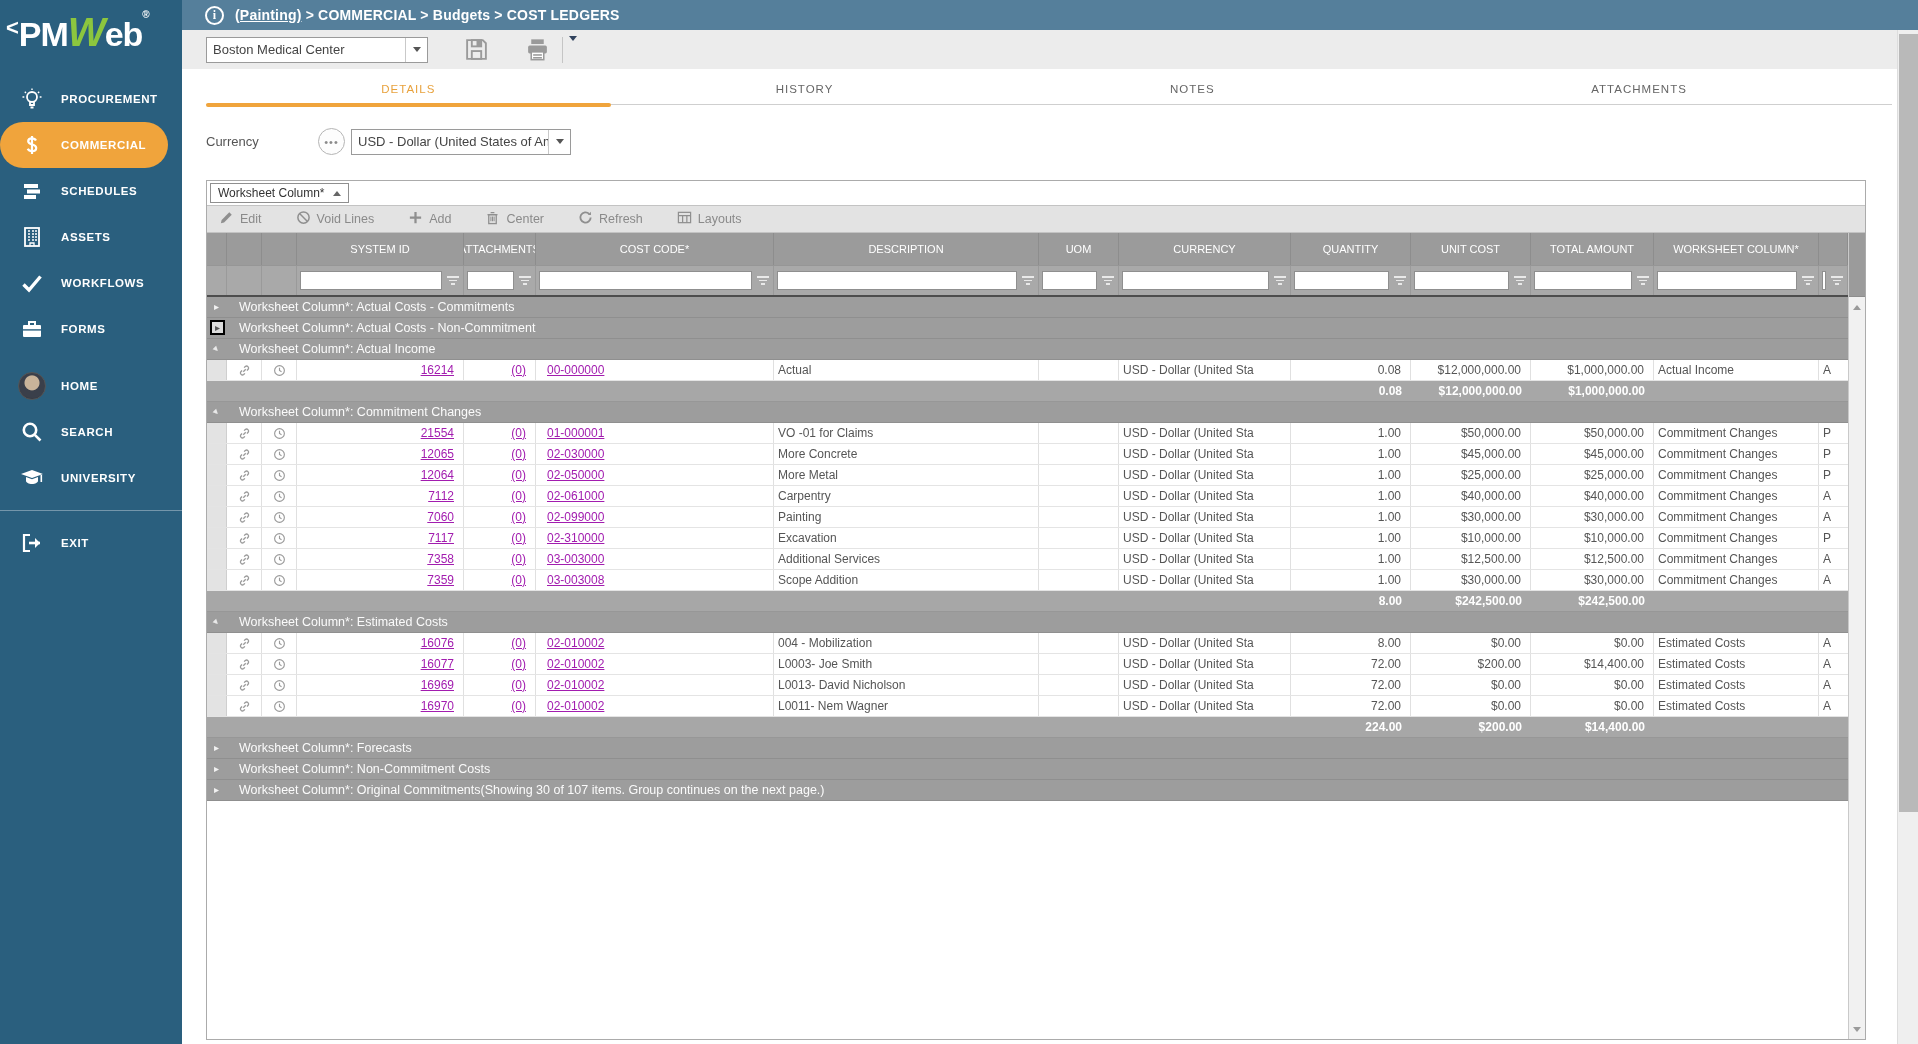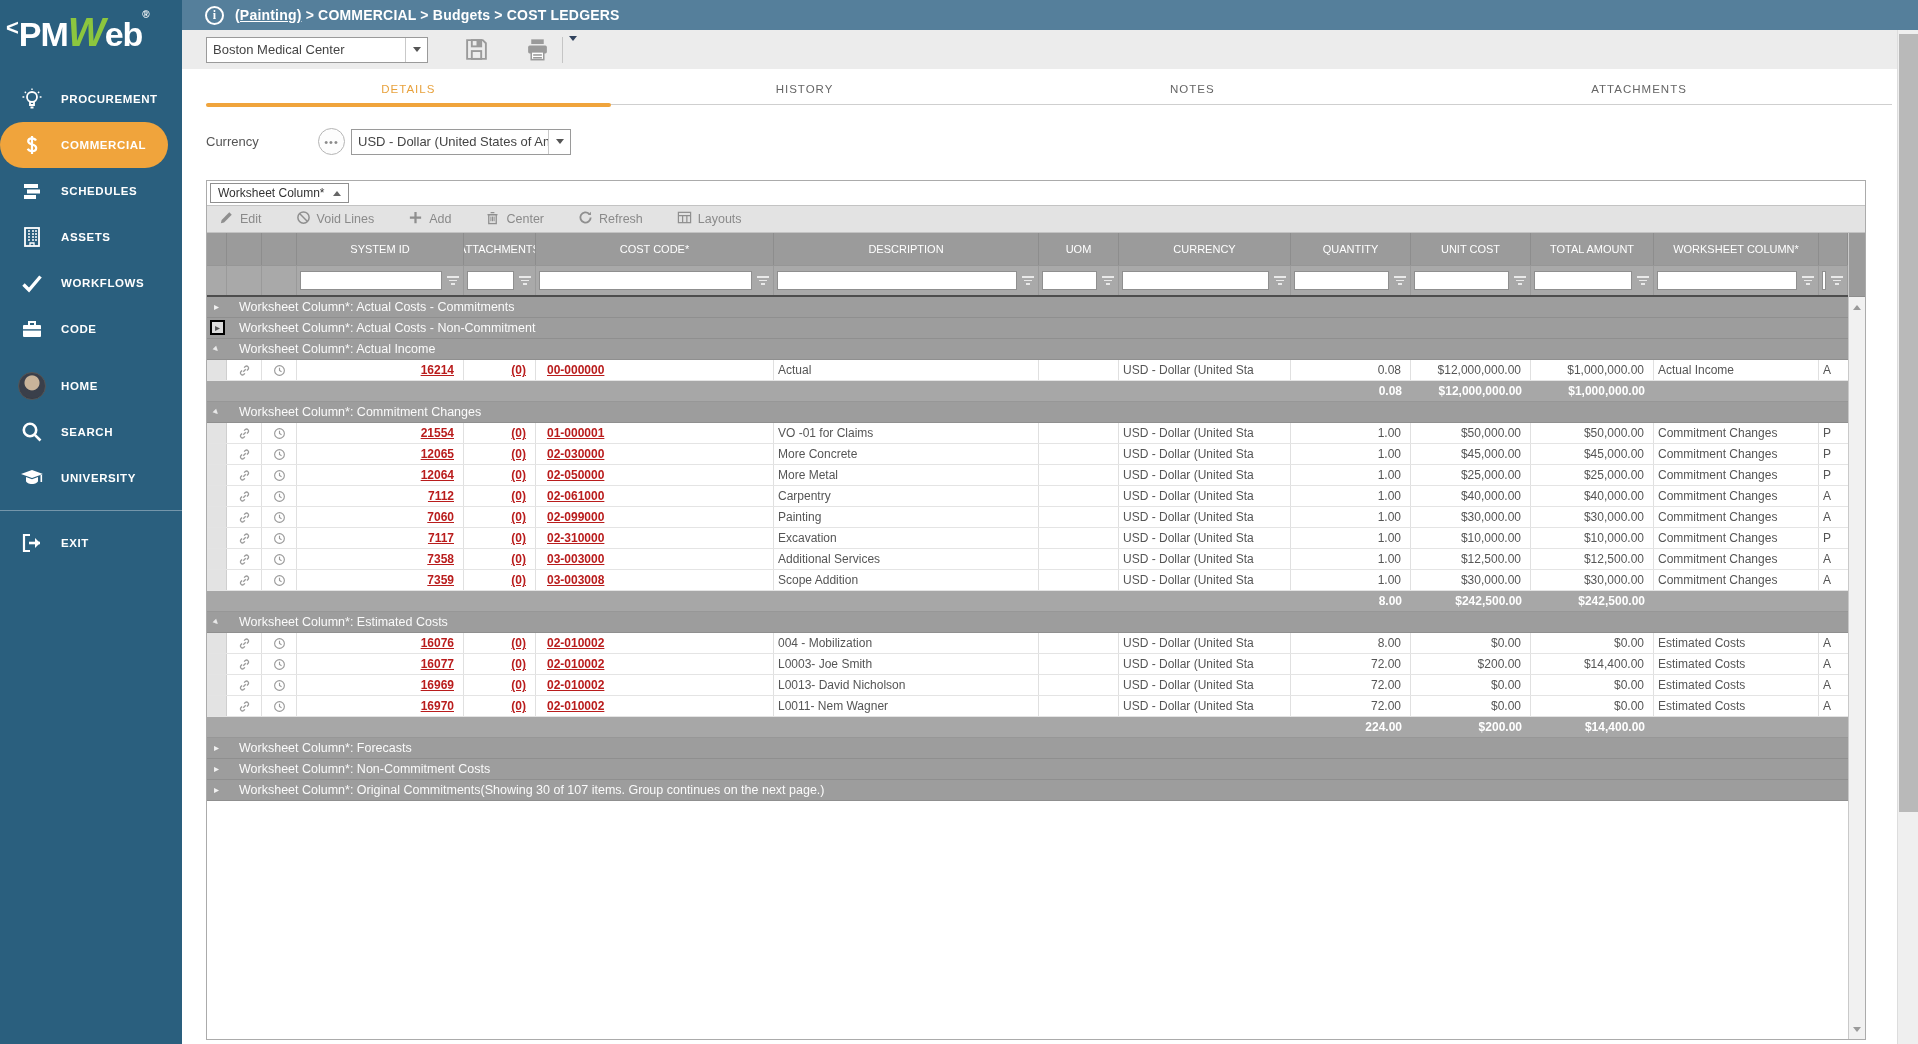--- a/index.html
+++ b/index.html
@@ -86,21 +86,21 @@
   .grp-arrow.focusbox { left:3px; top:2px; border:2px solid #000; background:#dcdcdc; width:15px; height:15px; display:flex; align-items:center; justify-content:center; color:#555; }
 
   .data-row { height:21px; display:flex; border-bottom:1px solid #e4e4e4; background:#fff; }
   .cell { font-size:12px; color:#555; border-right:1px solid #e0e0e0; display:flex; align-items:center; overflow:hidden; white-space:nowrap; }
   .cell.handle { background:#E3E3E3; border-right:1px solid #cfcfcf; }
   .cell.icn { justify-content:center; color:#9a9a9a; }
   .cell.icn svg { width:13px; height:13px; }
   .cell.r { justify-content:flex-end; padding-right:9px; }
   .cell.l { justify-content:flex-start; padding-left:11px; }
   .cell.l4 { justify-content:flex-start; padding-left:4px; }
-  .cell a { color:#b91c1c; text-decoration:underline; cursor:pointer;font-weight:bold; }
+  .cell a { color:#a21caf; text-decoration:underline; cursor:pointer; }
 
   .sum-row { height:21px; background:#A7A7A7; border-bottom:1px solid #979797; display:flex; }
   .sum-cell { color:#fff; font-size:12px; font-weight:bold; display:flex; align-items:center; justify-content:flex-end; padding-right:9px; }
 
   .vscroll { width:17px; flex:none; background:#F1F1F1; border-left:1px solid #c9c9c9; position:relative; }
   .vs-cap { height:64px; background:#9B9B9B; border-bottom:1px solid #8d8d8d; }
   .vs-arrow { position:absolute; left:0; width:16px; height:16px; display:flex; align-items:center; justify-content:center; cursor:pointer; }
   .tri-up-s { width:0;height:0;border-left:4px solid transparent;border-right:4px solid transparent;border-bottom:5px solid #9a9a9a; }
   .tri-dn-s { width:0;height:0;border-left:4px solid transparent;border-right:4px solid transparent;border-top:5px solid #9a9a9a; }
 
@@ -165,21 +165,21 @@
           <span class="side-label">WORKFLOWS</span>
         </div>
         <div class="side-item">
           <span class="side-icon">
             <svg viewBox="0 0 24 24" fill="currentColor">
               <rect x="3" y="8" width="18" height="12" rx="1"></rect>
               <path d="M9 8V5h6v3" fill="none" stroke="currentColor" stroke-width="2"></path>
               <rect x="3" y="12.2" width="18" height="1.4" fill="#2A5F7E"></rect>
             </svg>
           </span>
-          <span class="side-label">CODE</span>
+          <span class="side-label">FORMS</span>
         </div>
         <div class="side-item gap">
           <span class="side-icon">
             <span class="avatar-img"></span>
           </span>
           <span class="side-label">HOME</span>
         </div>
         <div class="side-item">
           <span class="side-icon">
             <svg viewBox="0 0 24 24" fill="none" stroke="currentColor" stroke-width="2.6">

